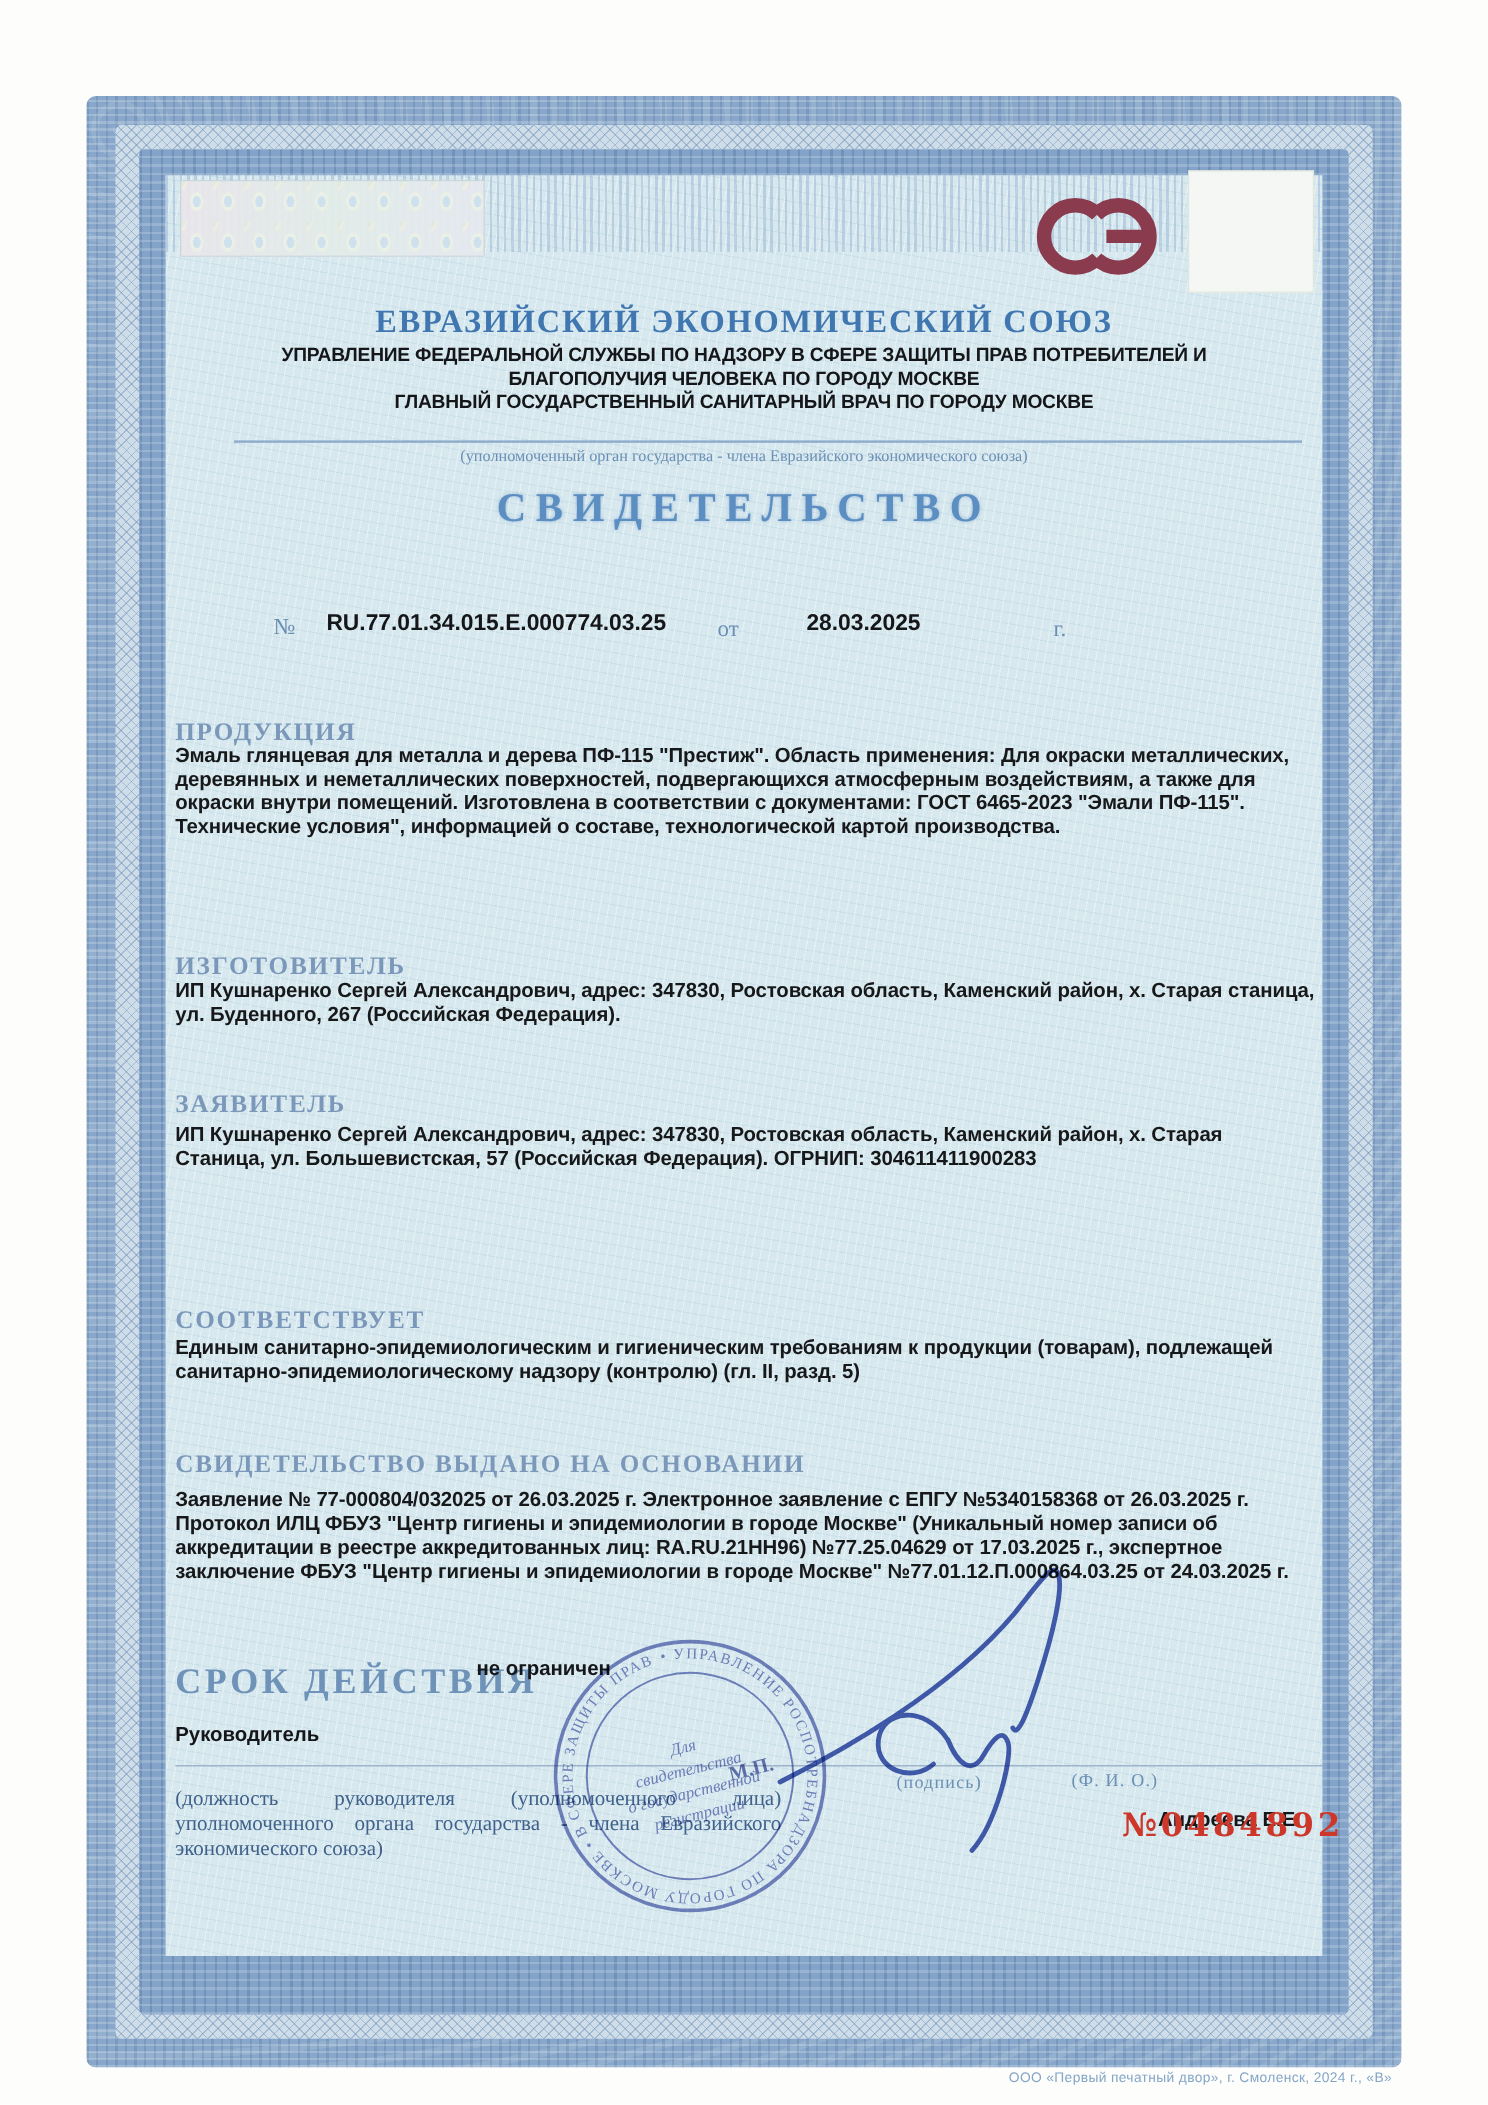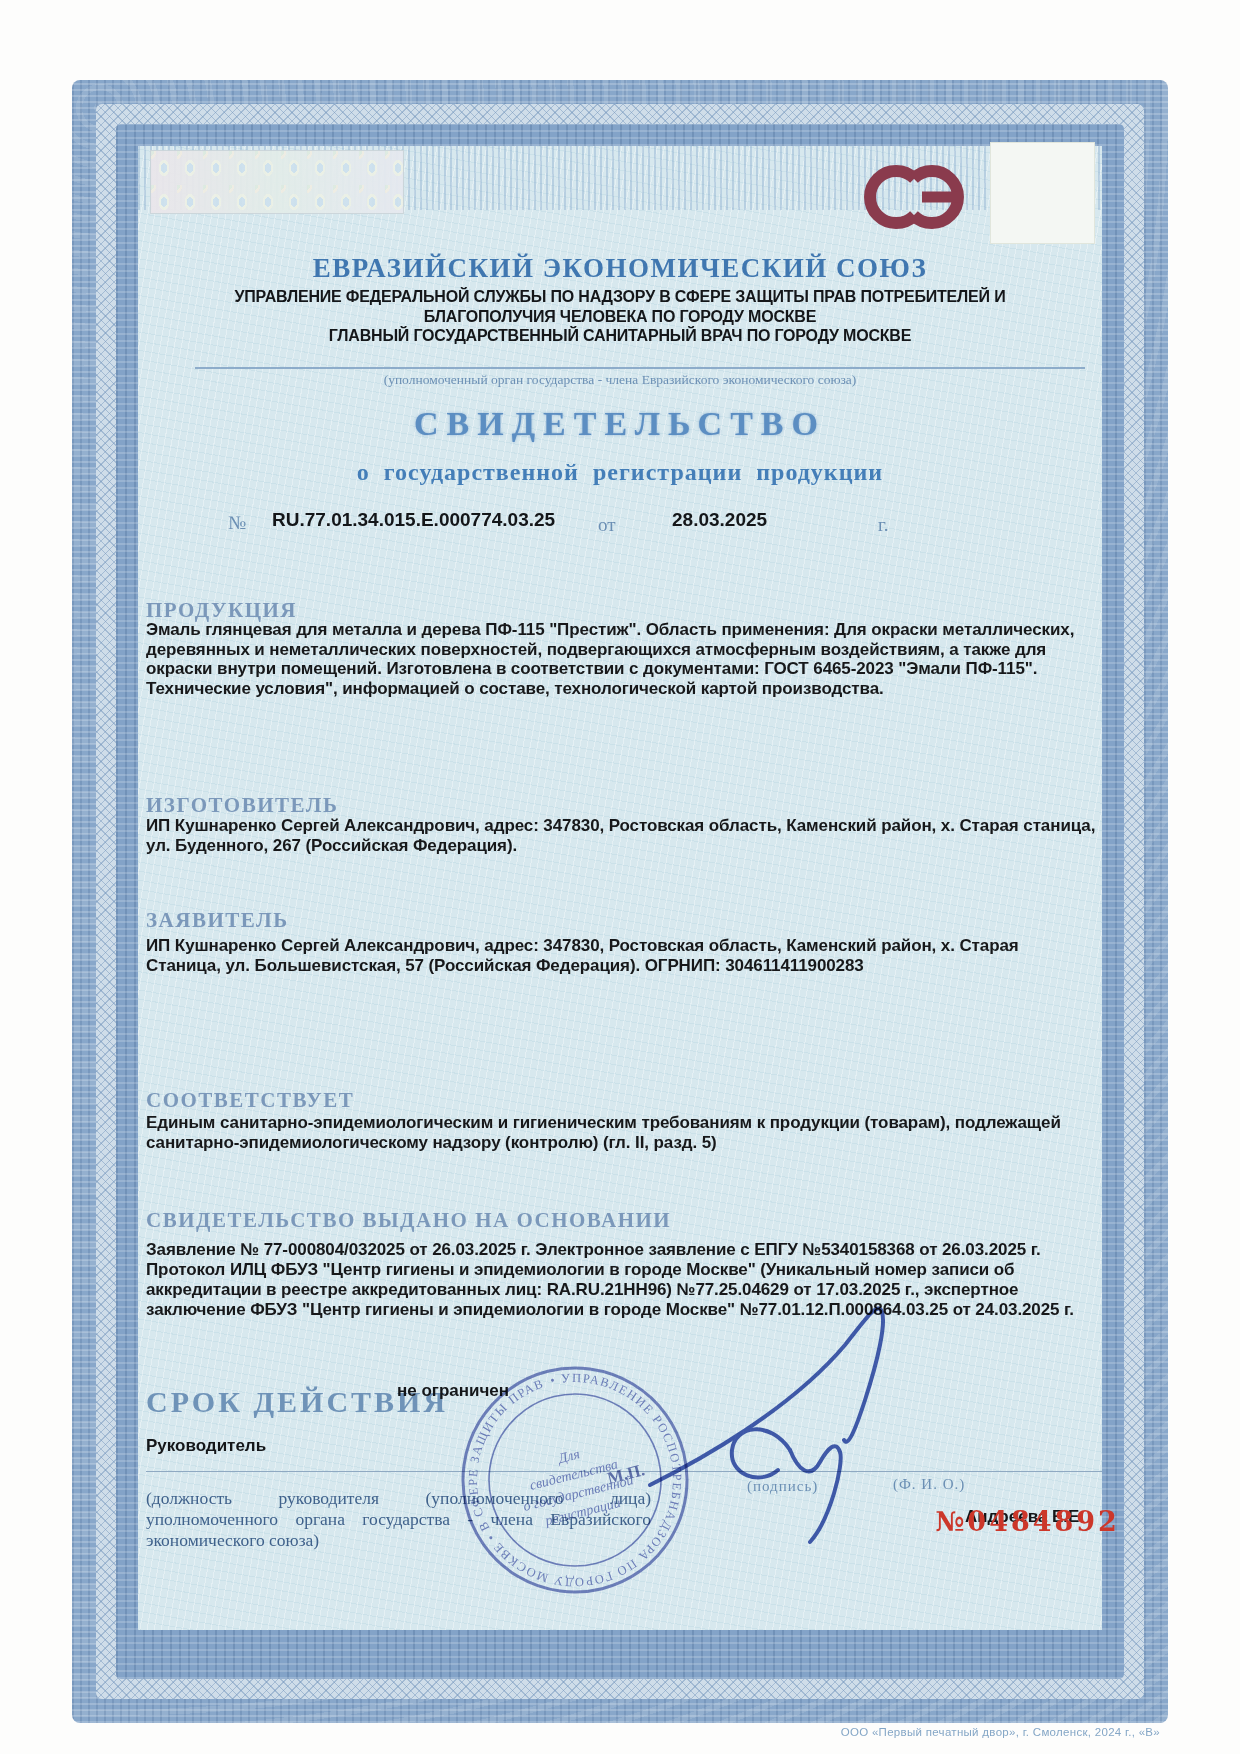--- a/index.html
+++ b/index.html
@@ -91,21 +91,20 @@
   <div class="abs center union-title">ЕВРАЗИЙСКИЙ ЭКОНОМИЧЕСКИЙ СОЮЗ</div>
   <div class="abs center org-block">
     <div class="org-line">УПРАВЛЕНИЕ ФЕДЕРАЛЬНОЙ СЛУЖБЫ ПО НАДЗОРУ В СФЕРЕ ЗАЩИТЫ ПРАВ ПОТРЕБИТЕЛЕЙ И</div>
     <div class="org-line">БЛАГОПОЛУЧИЯ ЧЕЛОВЕКА ПО ГОРОДУ МОСКВЕ</div>
     <div class="org-line">ГЛАВНЫЙ ГОСУДАРСТВЕННЫЙ САНИТАРНЫЙ ВРАЧ ПО ГОРОДУ МОСКВЕ</div>
   </div>
   <div class="abs hrline"></div>
   <div class="abs center auth-note">(уполномоченный орган государства - члена Евразийского экономического союза)</div>
 
   <div class="abs center doc-title">СВИДЕТЕЛЬСТВО</div>
-  <div class="abs center doc-subtitle">о государственной регистрации продукции</div>
 
   <div class="abs num-label" style="left:228px;top:512px;">№</div>
   <div class="abs num-value" style="left:272px;top:509px;">RU.77.01.34.015.E.000774.03.25</div>
   <div class="abs num-label" style="left:598px;top:514px;">от</div>
   <div class="abs num-value" style="left:672px;top:509px;">28.03.2025</div>
   <div class="abs num-label" style="left:878px;top:514px;">г.</div>
 
   <div class="abs sec-head" style="left:146px;top:598px;">ПРОДУКЦИЯ</div>
   <div class="abs body-text" style="top:620px;">Эмаль глянцевая для металла и дерева ПФ-115 "Престиж". Область применения: Для окраски металлических, деревянных и неметаллических поверхностей, подвергающихся атмосферным воздействиям, а также для окраски внутри помещений. Изготовлена в соответствии с документами: ГОСТ 6465-2023 "Эмали ПФ-115". Технические условия", информацией о составе, технологической картой производства.</div>
 

